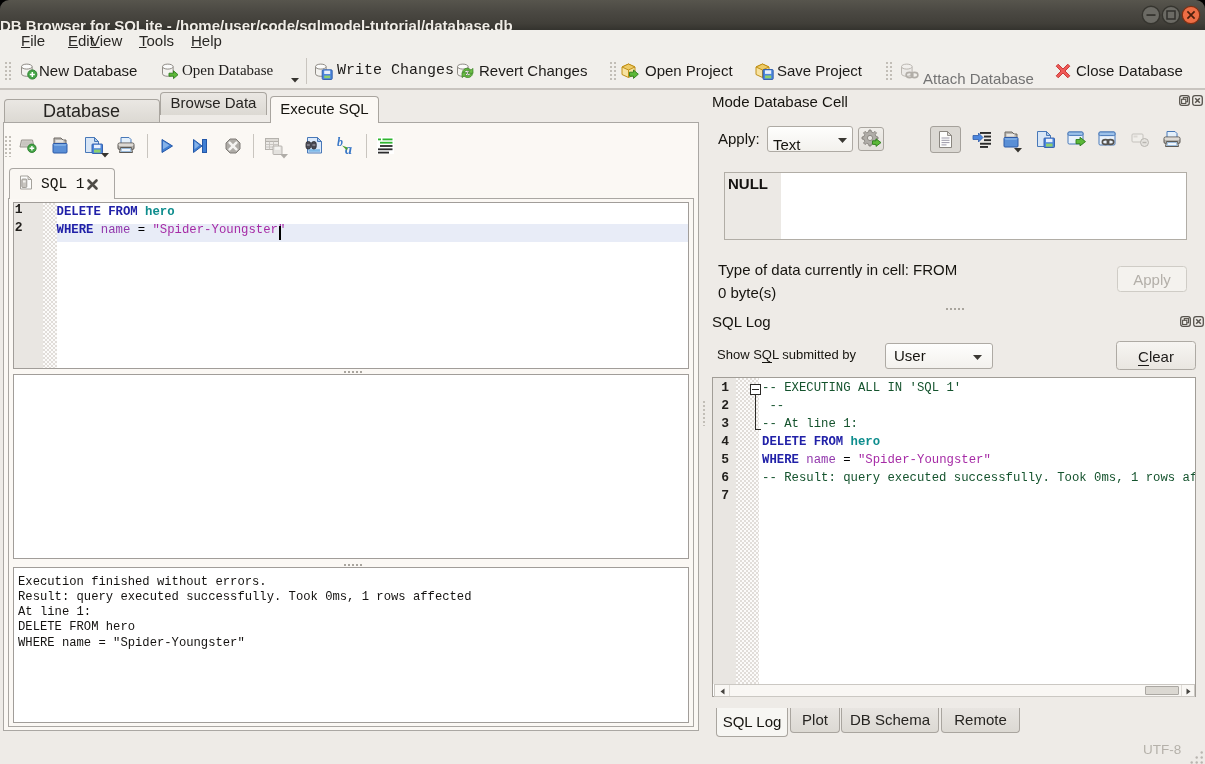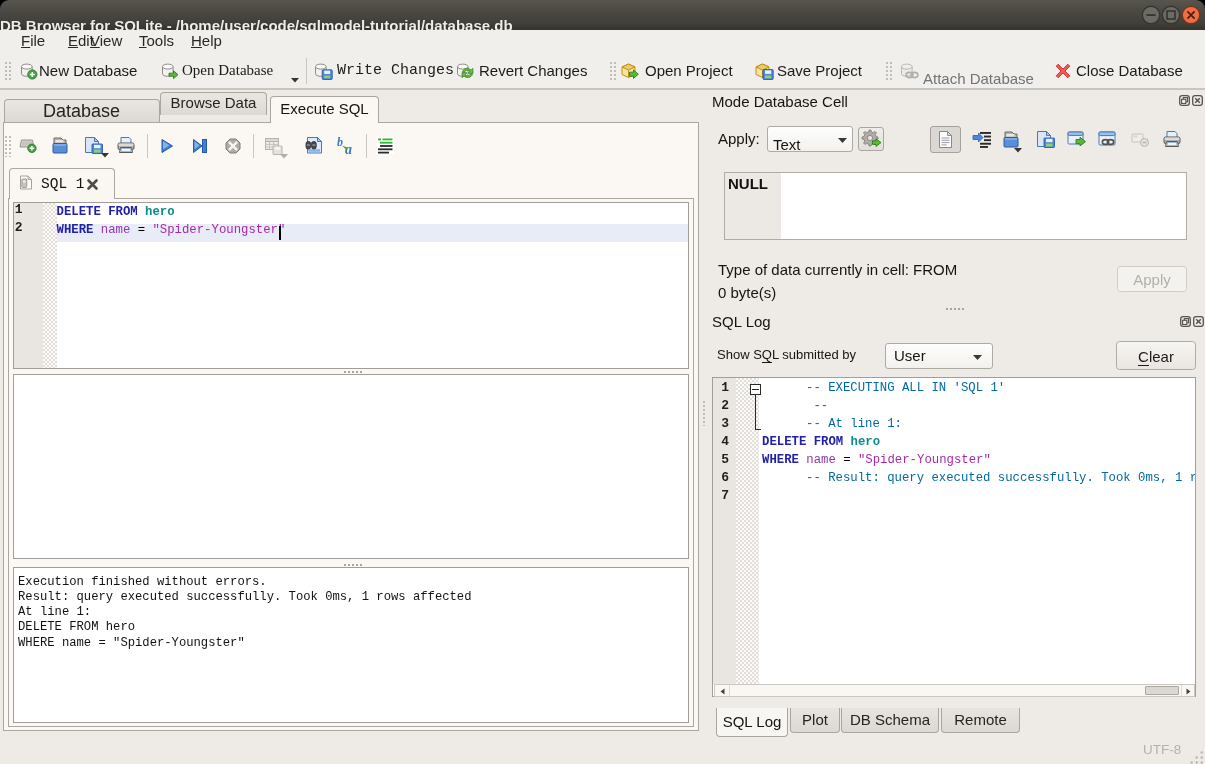--- a/index.html
+++ b/index.html
@@ -8,21 +8,21 @@
   .abs { position:absolute; }
   .mono { font-family:"Liberation Mono", monospace; }
   .dots-h { background-image:radial-gradient(circle, #a9a59e 1px, transparent 1.1px); background-size:4px 4px; background-position:1px 1px; }
   .handle { background-image:radial-gradient(circle, #c2beb7 1px, transparent 1.1px); background-size:4px 4px; }
   .sep { width:1px; background:#c9c5bf; }
   .tbtxt { font-size:15px; color:#1d1b19; white-space:nowrap; }
   .kw { color:#2121a8; font-weight:bold; }
   .tbl { color:#0e8d8d; font-weight:bold; }
   .fld { color:#9238ad; }
   .str { color:#a62ba6; }
-  .cmt { color:#0369a1;margin-left:44px; }
+  .cmt { color:#14532d; }
 </style>
 </head>
 <body>
 
 <div class="abs" style="left:0;top:0;width:1205px;height:30px;background:#000;"></div>
 <div class="abs" style="left:0;top:0;width:1205px;height:30px;border-radius:9px 9px 0 0;background:linear-gradient(#57554d, #4a4842 40%, #413f39 78%, #34332e);"></div>
 <div class="abs" style="left:0;top:5px;width:1205px;text-align:left;font-size:15px;font-weight:bold;color:#efece6;text-shadow:0 1px 1px rgba(20,18,12,0.55);margin-top:12px;">DB Browser for SQLite - /home/user/code/sqlmodel-tutorial/database.db</div>
 
 <svg class="abs" style="left:1140px;top:4px;" width="62" height="22" viewBox="0 0 62 22">
   <circle cx="11" cy="11" r="8.7" fill="#6b6a64" stroke="#36352f" stroke-width="1.4"></circle>

